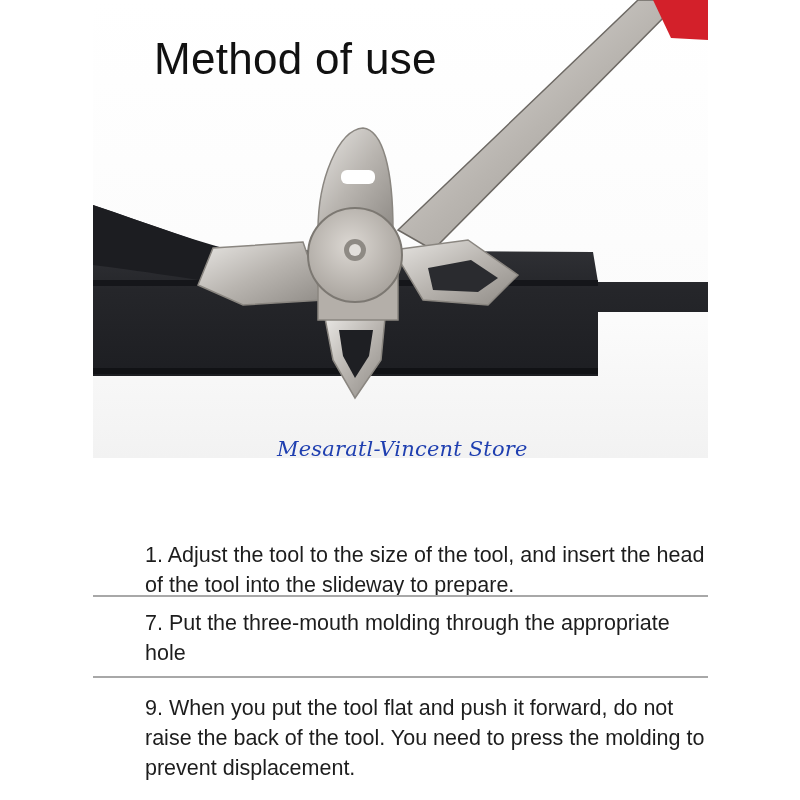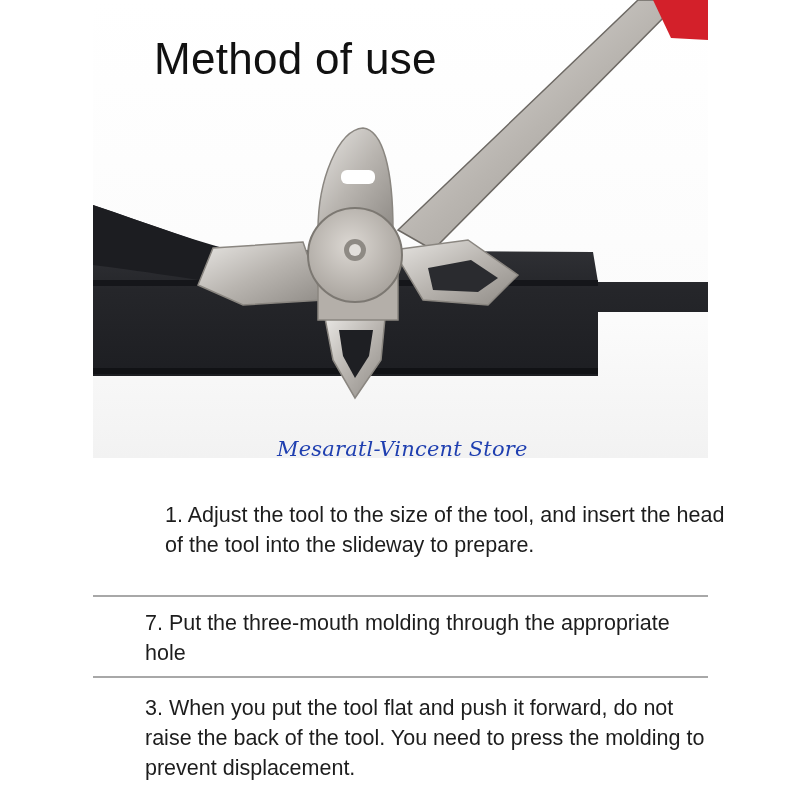--- a/index.html
+++ b/index.html
@@ -71,17 +71,17 @@
 
     <circle cx="262" cy="255" r="47" fill="url(#disc)" stroke="#7c7872" stroke-width="2"></circle>
     <circle cx="262" cy="250" r="11" fill="#8e8a84"></circle>
     <circle cx="262" cy="250" r="6" fill="#e2dfdb"></circle>
   </svg>
 </div>
 
 <div class="title">Method of use</div>
 <div class="watermark">Mesaratl-Vincent Store</div>
 
-<div class="step" style="top:500px;margin-left:20px;">1. Adjust the tool to the size of the tool, and insert the head of the tool into the slideway to prepare.</div>
+<div class="step" style="top:540px;">1. Adjust the tool to the size of the tool, and insert the head of the tool into the slideway to prepare.</div>
 <div class="divider" style="top:595px;"></div>
 <div class="step" style="top:608px;">7. Put the three-mouth molding through the appropriate hole</div>
 <div class="divider" style="top:676px;"></div>
-<div class="step" style="top:693px;">3. When you put the tool flat and push it forward, do not raise the back of the tool. You need to press the molding to prevent displacement.</div>
+<div class="step" style="top:693px;">9. When you put the tool flat and push it forward, do not raise the back of the tool. You need to press the molding to prevent displacement.</div>
 
 </body></html>

